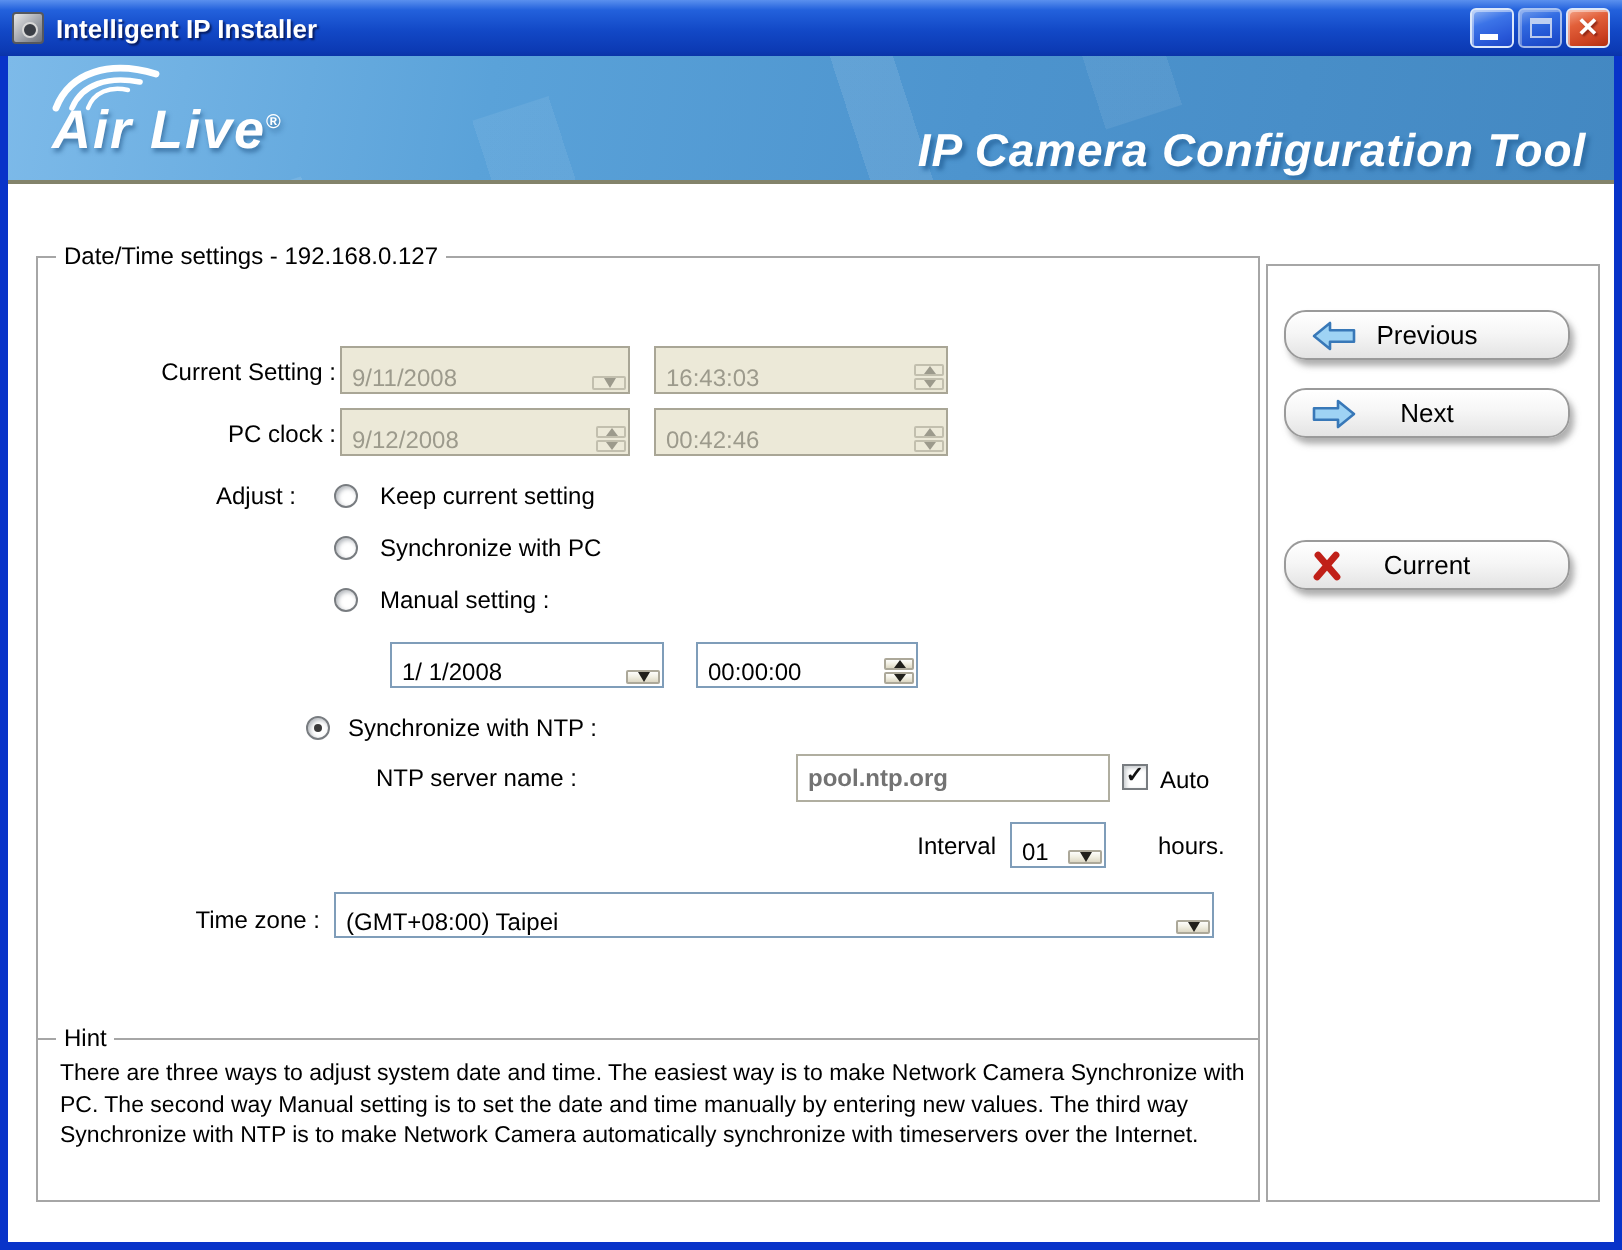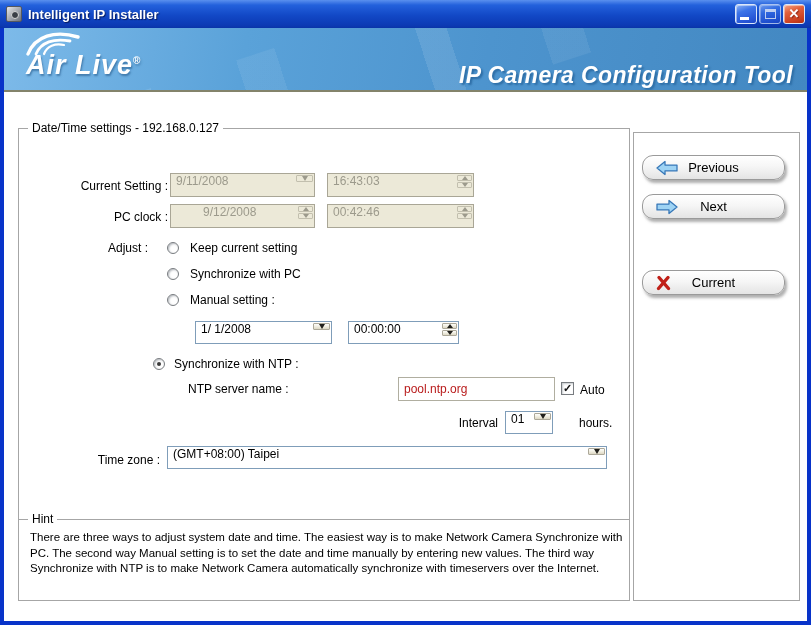--- a/index.html
+++ b/index.html
@@ -48,21 +48,21 @@
   
   .group-box{position:absolute;border:1px solid #A6A6A6;}
   .gb-main{left:14px;top:36px;width:612px;height:473px;}
   .gb-side{left:629px;top:40px;width:167px;height:469px;}
   .group-label{position:absolute;left:24px;top:29px;background:#fff;padding:0 4px;font-size:12px;color:#000;}
 
   .lbl{position:absolute;font-size:12px;color:#000;line-height:14px;}
   .r{text-align:right;}
 
   
-  .field{position:absolute;display:flex;align-items:flex-start;background:#fff;border:1px solid #7F9DB9;font-size:12px;}
+  .field{position:absolute;display:flex;align-items:flex-end;background:#fff;border:1px solid #7F9DB9;font-size:12px;}
   .field .txt{flex:1;display:flex;align-items:center;padding-left:5px;color:#000;overflow:hidden;white-space:pre;}
   .field.disabled{background:#ECE9D8;border-color:#A9A696;}
   .field.disabled .txt{color:#9C9A8C;}
 
   .dd-btn{width:17px;margin:1px;border:1px solid #ACA899;border-radius:1px;
     background:linear-gradient(180deg,#FDFDFB 0%,#F2F0E4 45%,#DDD8C4 100%);
     display:flex;align-items:center;justify-content:center;cursor:pointer;}
   .dd-btn::after{content:"";border-left:3.5px solid transparent;border-right:3.5px solid transparent;border-top:5px solid #21201C;}
   .field.disabled .dd-btn{background:#ECE9D8;border-color:#C2BFAE;cursor:default;}
   .field.disabled .dd-btn::after{border-top-color:#9C9A8C;}
@@ -71,21 +71,21 @@
   .spin span{flex:1;border:1px solid #ACA899;border-radius:1px;margin:0;display:flex;align-items:center;justify-content:center;
     background:linear-gradient(180deg,#FDFDFB 0%,#F2F0E4 45%,#DDD8C4 100%);}
   .spin span + span{margin-top:1px;}
   .spin .up::after{content:"";border-left:3px solid transparent;border-right:3px solid transparent;border-bottom:4px solid #21201C;}
   .spin .dn::after{content:"";border-left:3px solid transparent;border-right:3px solid transparent;border-top:4px solid #21201C;}
   .field.disabled .spin span{background:#ECE9D8;border-color:#C2BFAE;cursor:default;}
   .field.disabled .spin .up::after{border-bottom-color:#9C9A8C;}
   .field.disabled .spin .dn::after{border-top-color:#9C9A8C;}
 
   input.ntp-input{position:absolute;left:394px;top:285px;width:157px;height:24px;border:1px solid #B0AEA0;
-    background:#fff;color:#b91c1c;font-size:12px;font-family:"Liberation Sans",sans-serif;padding:0 5px;outline:none;}
+    background:#fff;color:#737373;font-size:12px;font-family:"Liberation Sans",sans-serif;padding:0 5px;outline:none;font-weight:bold;}
 
   
   .radio{position:absolute;width:12px;height:12px;border-radius:50%;background:#fff;border:1px solid #787C80;
     box-shadow:inset 1px 1px 2px rgba(90,100,110,.45);cursor:pointer;}
   .radio::after{content:"";display:none;position:absolute;left:3px;top:3px;width:4px;height:4px;border-radius:50%;background:#3A3A3A;}
   .radio[data-checked="true"]::after{display:block;}
   .checkbox{position:absolute;width:13px;height:13px;background:#fff;border:1px solid #787C80;
     box-shadow:inset 1px 1px 2px rgba(90,100,110,.35);cursor:pointer;font-size:11px;line-height:11px;text-align:center;}
   .checkbox .mark{display:none;color:#111;font-weight:bold;}
   .checkbox[data-checked="true"] .mark{display:inline;}
@@ -149,21 +149,21 @@
       </div>
       <div class="field disabled" style="left:323px;top:81px;width:147px;height:24px;">
         <span class="txt">16:43:03</span>
         <span class="spin">
             <span class="up"></span>
             <span class="dn"></span>
           </span>
       </div>
 
       <div class="lbl r" style="left:40px;top:118px;width:124px;">PC clock :</div>
-      <div class="field disabled" style="left:166px;top:112px;width:145px;height:24px;padding-left:27px;">
+      <div class="field disabled" style="left:166px;top:112px;width:145px;height:24px;">
         <span class="txt">9/12/2008</span>
         <span class="spin">
             <span class="up"></span>
             <span class="dn"></span>
           </span>
       </div>
       <div class="field disabled" style="left:323px;top:112px;width:147px;height:24px;">
         <span class="txt">00:42:46</span>
         <span class="spin">
             <span class="up"></span>

